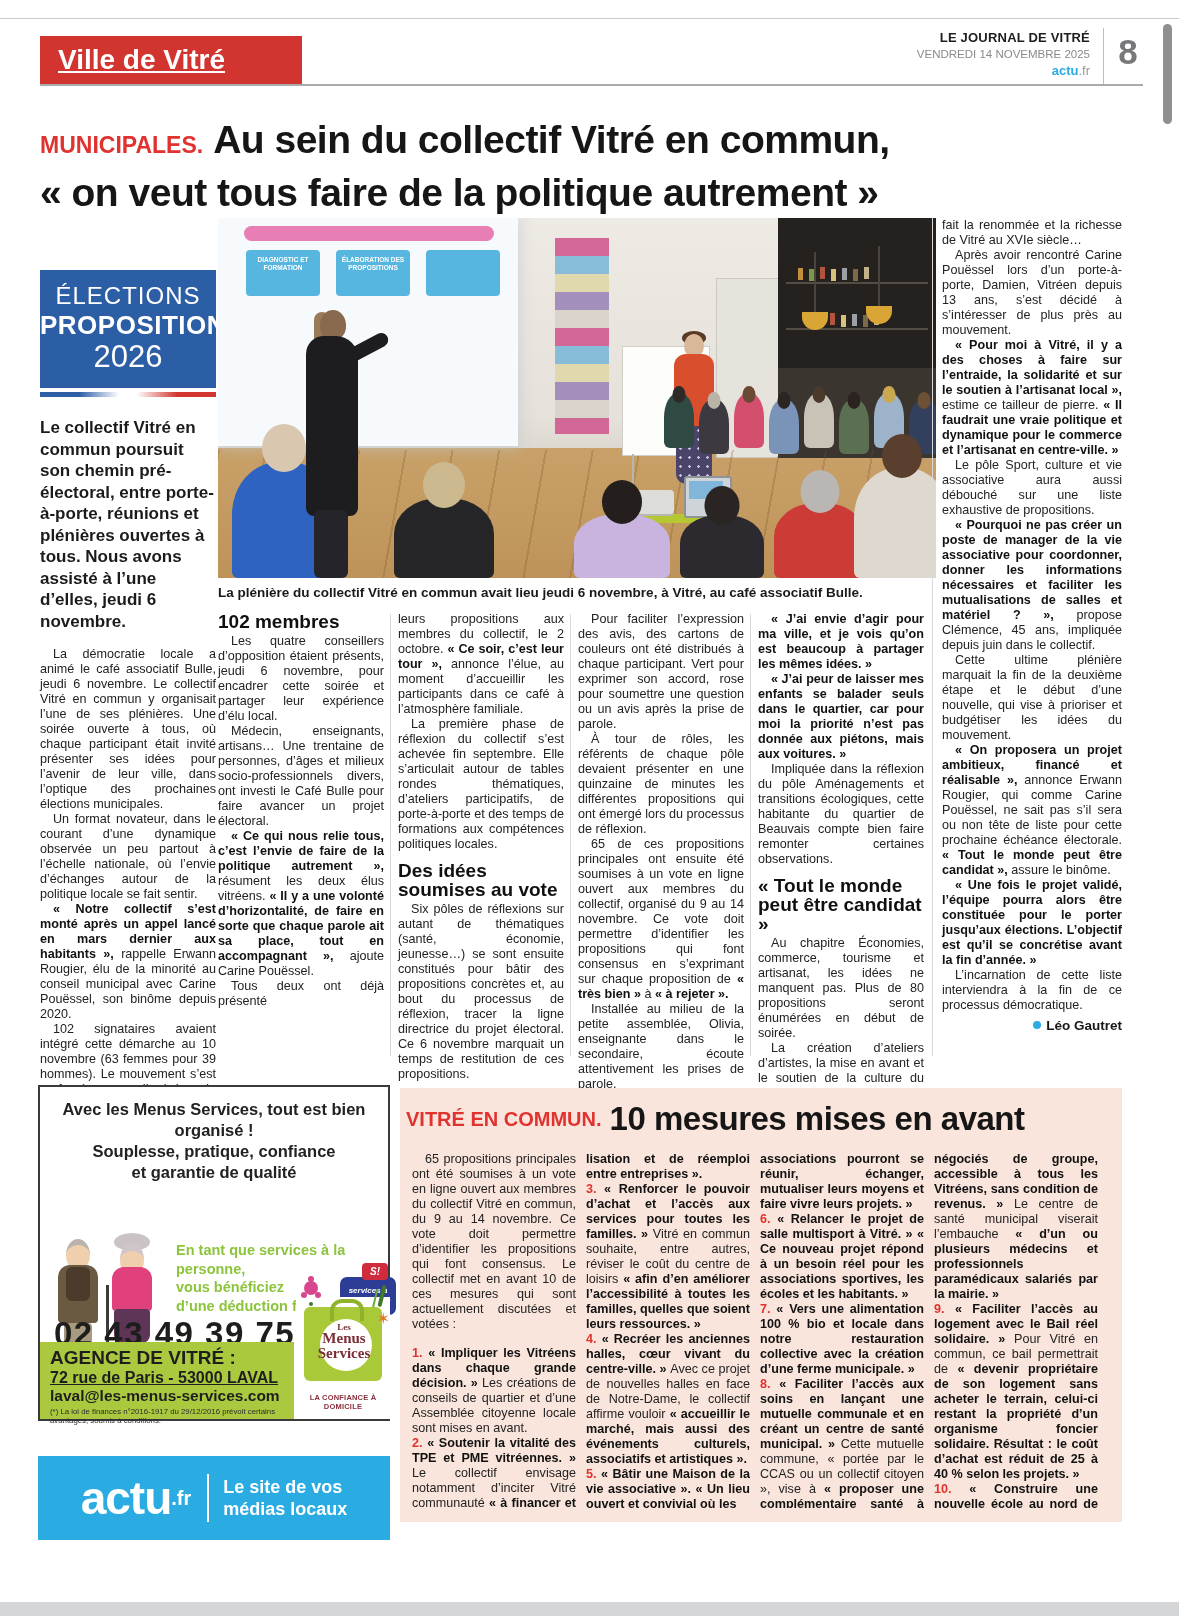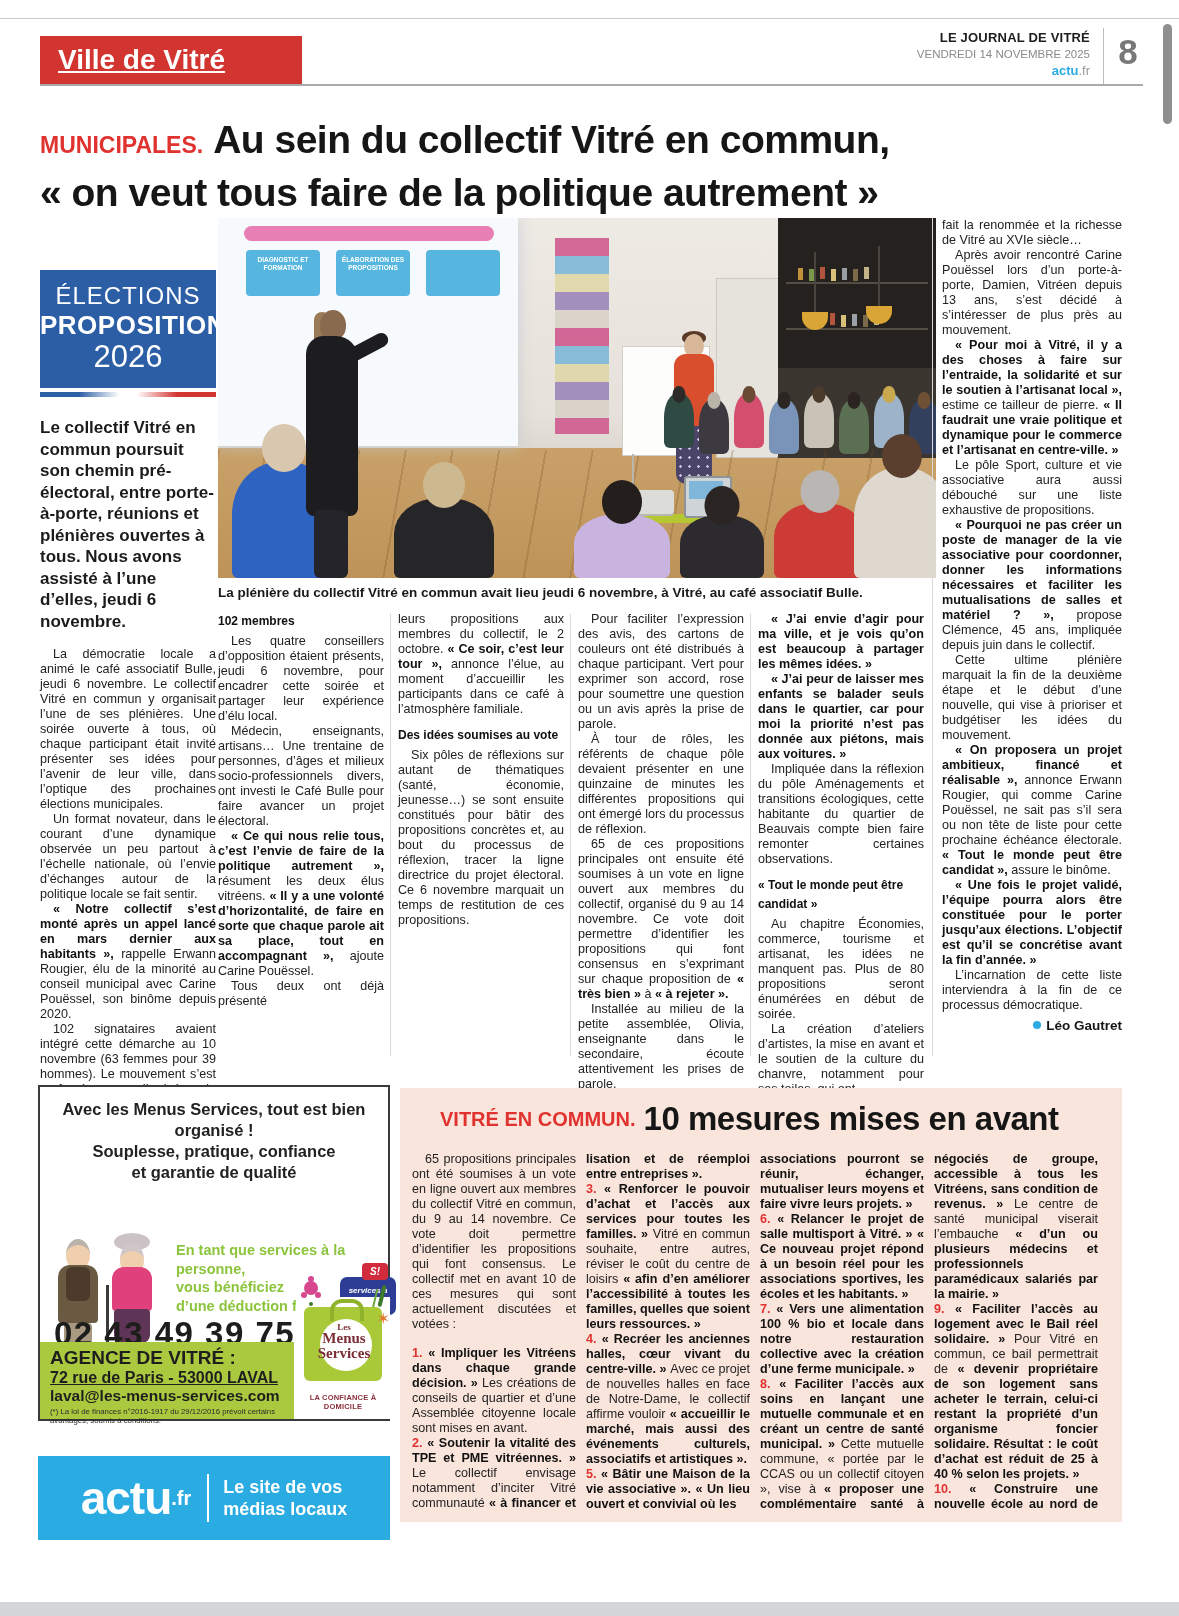--- a/index.html
+++ b/index.html
@@ -27,21 +27,21 @@
   
   .headline{position:absolute;left:40px;top:116px;width:1110px;
     font-size:39px;line-height:48px;font-weight:800;letter-spacing:-0.5px;color:#161616;}
   .kicker{font-size:23px;font-weight:800;color:#e0322f;letter-spacing:0;margin-right:10px;}
   
   .para{margin:0;font-size:12.6px;line-height:15px;text-align:justify;text-indent:13px;color:#222;}
   .para.ni{text-indent:0;}
   .para.mb{margin-bottom:14px;}
   .bseg{font-weight:700;color:#111;}
   .rnum{font-weight:800;color:#e0322f;}
-  .subhead{margin:9px 0 3px;font-size:12px;line-height:19px;font-weight:800;color:#101010;text-align:left;text-indent:0;}
+  .subhead{margin:9px 0 3px;font-size:19px;line-height:19px;font-weight:800;color:#101010;text-align:left;text-indent:0;}
   .col > :first-child{margin-top:0;}
   .sidebar{position:absolute;left:40px;top:230px;width:176px;margin-top:40px;}
   .elections-badge{width:176px;height:118px;background:#2c5ea6;color:#fff;text-align:center;box-sizing:border-box;padding-top:12px;}
   .eb1{font-size:24px;font-weight:300;letter-spacing:1px;line-height:28px;}
   .eb2{font-size:26px;font-weight:800;letter-spacing:.5px;line-height:30px;}
   .eb3{font-size:31px;font-weight:300;line-height:34px;}
   .tricolor{width:176px;height:5px;margin-top:4px;
     background:linear-gradient(90deg,#2c5ea6 0%,#2c5ea6 22%,#ffffff 45%,#ffffff 55%,#d23430 78%,#d23430 100%);}
   .lead{margin:20px 0 0 0;font-size:17px;line-height:21.5px;font-weight:700;color:#1b1b1b;text-align:left;}
   .sidebar .col{margin-top:15px;}
@@ -141,21 +141,21 @@
   .ms-tagline{position:absolute;left:0;top:96px;width:94px;text-align:center;font-size:7.5px;font-weight:800;color:#8a2f3b;letter-spacing:.2px;}
   
   .banner{position:absolute;left:38px;top:1456px;width:352px;height:84px;background:#2aabe2;color:#fff;
     display:flex;align-items:center;justify-content:center;}
   .banner .brand{font-size:46px;font-weight:800;letter-spacing:-1px;}
   .banner .suffix{font-size:20px;font-weight:700;}
   .banner .divider{width:2px;height:48px;background:#ffffff;margin:0 14px 0 16px;}
   .banner .tagline{font-size:18px;font-weight:700;line-height:22px;}
   
   .bottom-article{position:absolute;left:400px;top:1088px;width:722px;height:434px;background:#fae5dc;box-sizing:border-box;}
-  .ba-header{padding:12px 0 0 20px;margin-left:20px;}
+  .ba-header{padding:12px 0 0 6px;}
   .ba-kicker{font-size:20px;font-weight:800;color:#e0322f;margin-right:8px;vertical-align:4px;}
   .ba-title{font-size:33px;font-weight:800;color:#161616;letter-spacing:-0.5px;}
   .ba-col{position:absolute;top:64px;width:164px;height:356px;overflow:hidden;}
   .ba-a{left:12px;} .ba-b{left:186px;} .ba-c{left:360px;} .ba-d{left:534px;}
 </style>
 </head>
 <body>
 
 <div class="chrome-top"></div>
 <div class="scroll-thumb"></div>
@@ -299,20 +299,21 @@
 
 <div class="textcol c1 col">
     <h3 class="subhead">102 membres</h3>
     <p class="para"><span>Les quatre conseillers d’opposition étaient présents, jeudi 6 novembre, pour encadrer cette soirée et partager leur expérience d’élu local.</span></p>
     <p class="para"><span>Médecin, enseignants, artisans… Une trentaine de personnes, d’âges et milieux socio-professionnels divers, ont investi le Café Bulle pour faire avancer un projet électoral.</span></p>
     <p class="para"><span class="bseg">« Ce qui nous relie tous, c’est l’envie de faire de la politique autrement », </span><span>résument les deux élus vitréens. </span><span class="bseg">« Il y a une volonté d’horizontalité, de faire en sorte que chaque parole ait sa place, tout en accompagnant », </span><span>ajoute Carine Pouëssel.</span></p>
     <p class="para"><span>Tous deux ont déjà présenté</span></p>
   </div>
 <div class="textcol c2 col">
     <p class="para ni"><span>leurs propositions aux membres du collectif, le 2 octobre. </span><span class="bseg">« Ce soir, c’est leur tour », </span><span>annonce l’élue, au moment d’accueillir les participants dans ce café à l’atmosphère familiale.</span></p>
+    <p class="para"><span>La première phase de réflexion du collectif s’est achevée fin septembre. Elle s’articulait autour de tables rondes thématiques, d’ateliers participatifs, de porte-à-porte et des temps de formations aux compétences politiques locales.</span></p>
     <h3 class="subhead">Des idées soumises au vote</h3>
     <p class="para"><span>Six pôles de réflexions sur autant de thématiques (santé, économie, jeunesse…) se sont ensuite constitués pour bâtir des propositions concrètes et, au bout du processus de réflexion, tracer la ligne directrice du projet électoral. Ce 6 novembre marquait un temps de restitution de ces propositions.</span></p>
   </div>
 <div class="textcol c3 col">
     <p class="para"><span>Pour faciliter l’expression des avis, des cartons de couleurs ont été distribués à chaque participant. Vert pour exprimer son accord, rose pour soumettre une question ou un avis après la prise de parole.</span></p>
     <p class="para"><span>À tour de rôles, les référents de chaque pôle devaient présenter en une quinzaine de minutes les différentes propositions qui ont émergé lors du processus de réflexion.</span></p>
     <p class="para"><span>65 de ces propositions principales ont ensuite été soumises à un vote en ligne ouvert aux membres du collectif, organisé du 9 au 14 novembre. Ce vote doit permettre d’identifier les propositions qui font consensus en s’exprimant sur chaque proposition de </span><span class="bseg">« très bien »</span><span> à </span><span class="bseg">« à rejeter ».</span></p>
     <p class="para"><span>Installée au milieu de la petite assemblée, Olivia, enseignante dans le secondaire, écoute attentivement les prises de parole.</span></p>
   </div>
 <div class="textcol c4 col">

